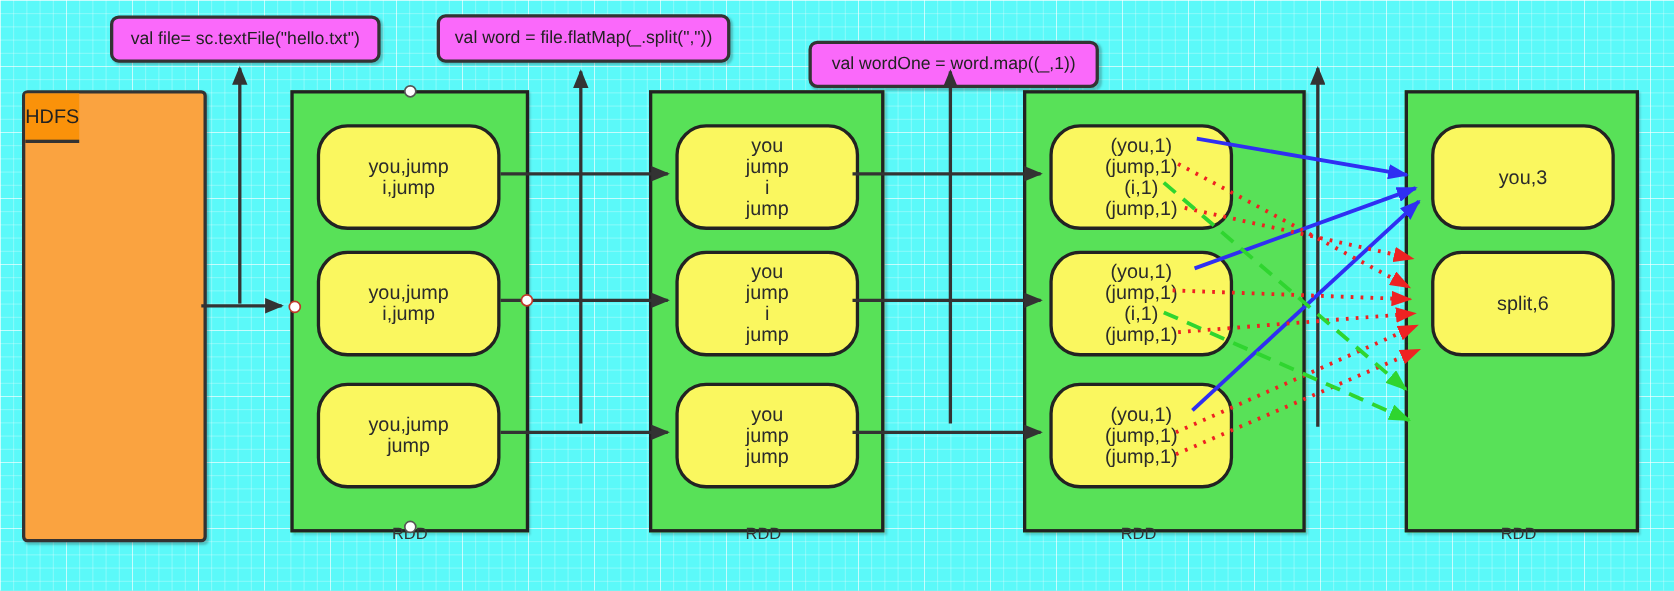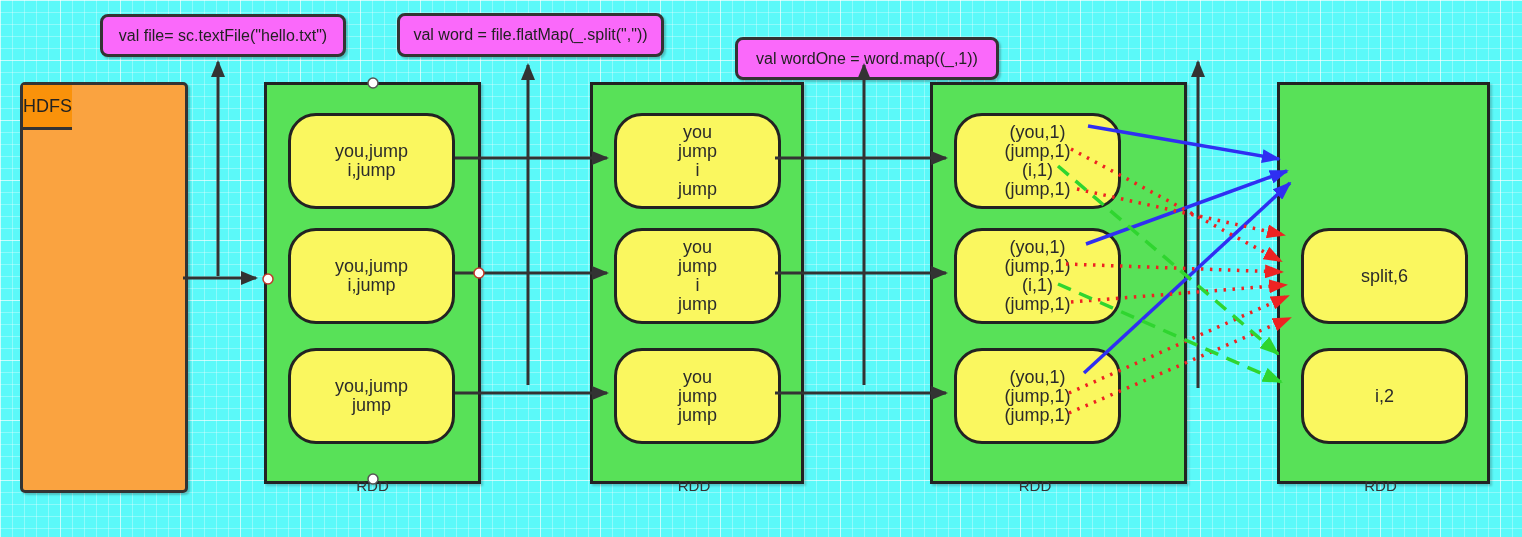--- a/index.html
+++ b/index.html
@@ -90,22 +90,22 @@
 (jump,1)
 (i,1)
 (jump,1)</div>
     <div class="node n3">(you,1)
 (jump,1)
 (jump,1)</div>
   </div>
   <div class="rdd-caption" style="left:930px;width:210px;">RDD</div>
 
   <div class="rdd-box" style="left:1277px;top:82px;width:207px;height:396px;">
+    <div class="node n1">you,3</div>
     <div class="node n2">split,6</div>
-    <div class="node n3">i,2</div>
   </div>
   <div class="rdd-caption" style="left:1277px;width:207px;">RDD</div>
 
   <svg class="wires" width="1522" height="537" viewBox="0 0 1522 537">
     <defs>
       <marker id="ab" markerUnits="userSpaceOnUse" markerWidth="17" markerHeight="14" refX="15" refY="7" orient="auto">
           <path d="M0,0 L17,7 L0,14 Z" fill="#333"></path>
         </marker>
       <marker id="abl" markerUnits="userSpaceOnUse" markerWidth="19" markerHeight="14" refX="17" refY="7" orient="auto">
           <path d="M0,0 L19,7 L0,14 Z" fill="#2F2FF2"></path>

